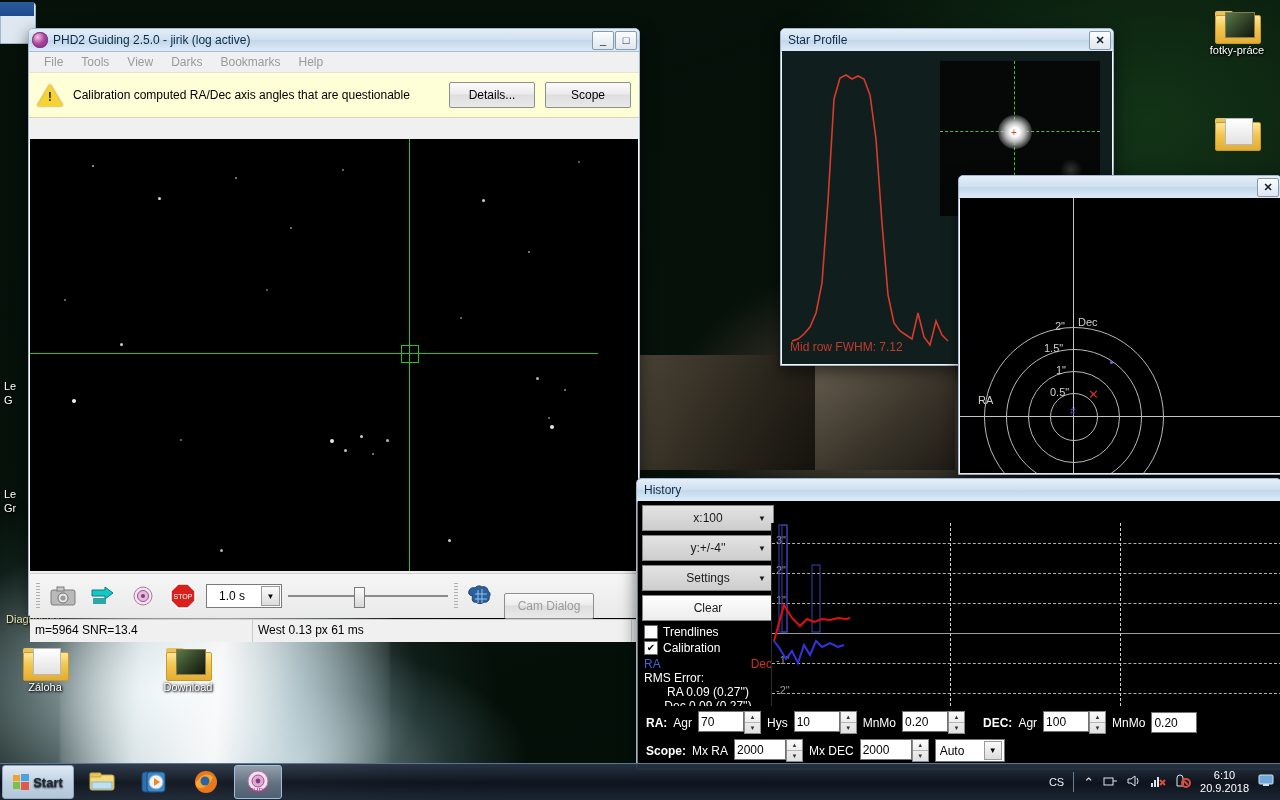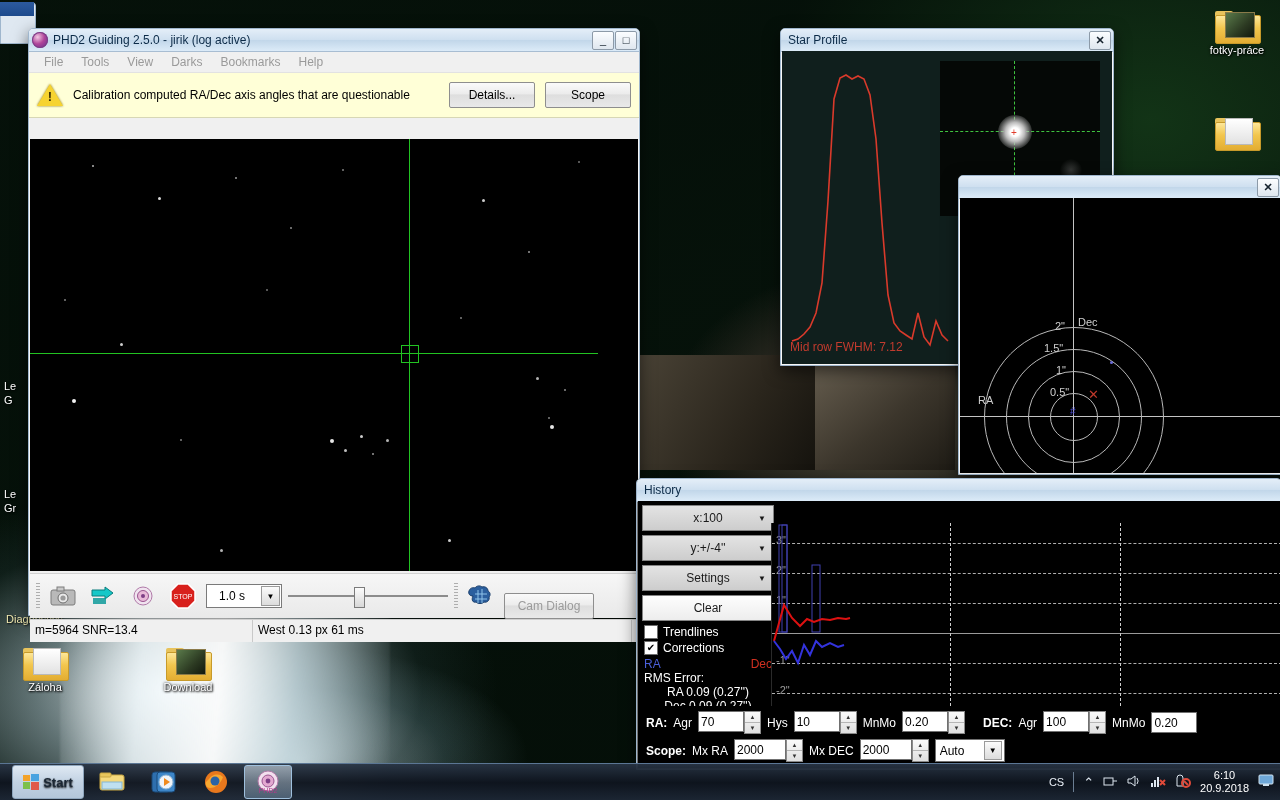--- a/index.html
+++ b/index.html
@@ -141,21 +141,21 @@
   .ctlrow b{font-weight:bold;}
   .selbx{height:21px;border:1px solid #707070;background:#fff;color:#000;font-size:12px;
     display:flex;align-items:center;padding:0 4px;width:60px;position:relative;}
   .selbx .dd{position:absolute;right:2px;top:1px;width:16px;height:17px;
     background:linear-gradient(180deg,#fbfbfb,#dcdcdc);border:1px solid #9a9a9a;
     display:flex;align-items:center;justify-content:center;font-size:8px;}
   
   #taskbar{position:absolute;left:0;bottom:0;width:1280px;height:36px;
     background:linear-gradient(180deg,rgba(40,52,68,.95),rgba(14,20,30,.97) 52%,rgba(28,38,52,.97));
     border-top:1px solid #5b7694;display:flex;align-items:center;}
-  #startbtn{width:70px;height:32px;margin-left:12px;display:flex;align-items:center;
+  #startbtn{width:70px;height:32px;margin-left:2px;display:flex;align-items:center;
     justify-content:center;gap:4px;color:#fff;font-size:13px;font-weight:bold;
     text-shadow:0 1px 2px #000;
     background:linear-gradient(180deg,#dfe9f3,#c2d2e3 50%,#b3c6da);border:1px solid #8fa6bd;
     border-radius:3px;color:#1b2735;}
   .tbtn{width:46px;height:32px;margin-left:4px;display:flex;align-items:center;justify-content:center;
     border:1px solid transparent;border-radius:3px;}
   .tbtn.active{border:1px solid #9fc0dd;background:linear-gradient(180deg,rgba(230,242,252,.55),rgba(150,185,215,.38));}
   #tray{margin-left:auto;display:flex;align-items:center;gap:9px;padding-right:6px;
     color:#e8eef6;font-size:11px;}
   #clock{text-align:center;line-height:13px;font-size:11px;color:#fff;}
@@ -382,21 +382,21 @@
       </div>
       <div class="hbtn clear">
         <span>Clear</span>
       </div>
       <div class="cbrow">
         <span class="cbox"></span>
         <span>Trendlines</span>
       </div>
       <div class="cbrow">
         <span class="cbox">✔</span>
-        <span>Corrections</span>
+        <span>Calibration</span>
       </div>
       <div style="display:flex;justify-content:space-between;margin:2px 2px 0 2px;">
         <span style="color:#4a5fd8;font-size:12px;">RA</span>
         <span style="color:#d03020;font-size:12px;">Dec</span>
       </div>
       <div style="font-size:12px;margin-left:2px;">RMS Error:</div>
       <div style="font-size:12px;text-align:center;">RA  0.09 (0.27'')</div>
       <div style="font-size:12px;text-align:center;">Dec  0.09 (0.27'')</div>
       <div style="font-size:12px;text-align:center;">Tot  0.12 (0.38'')</div>
       <div style="font-size:12px;color:#b03020;margin-left:2px;">RA Osc: 0.00</div>

